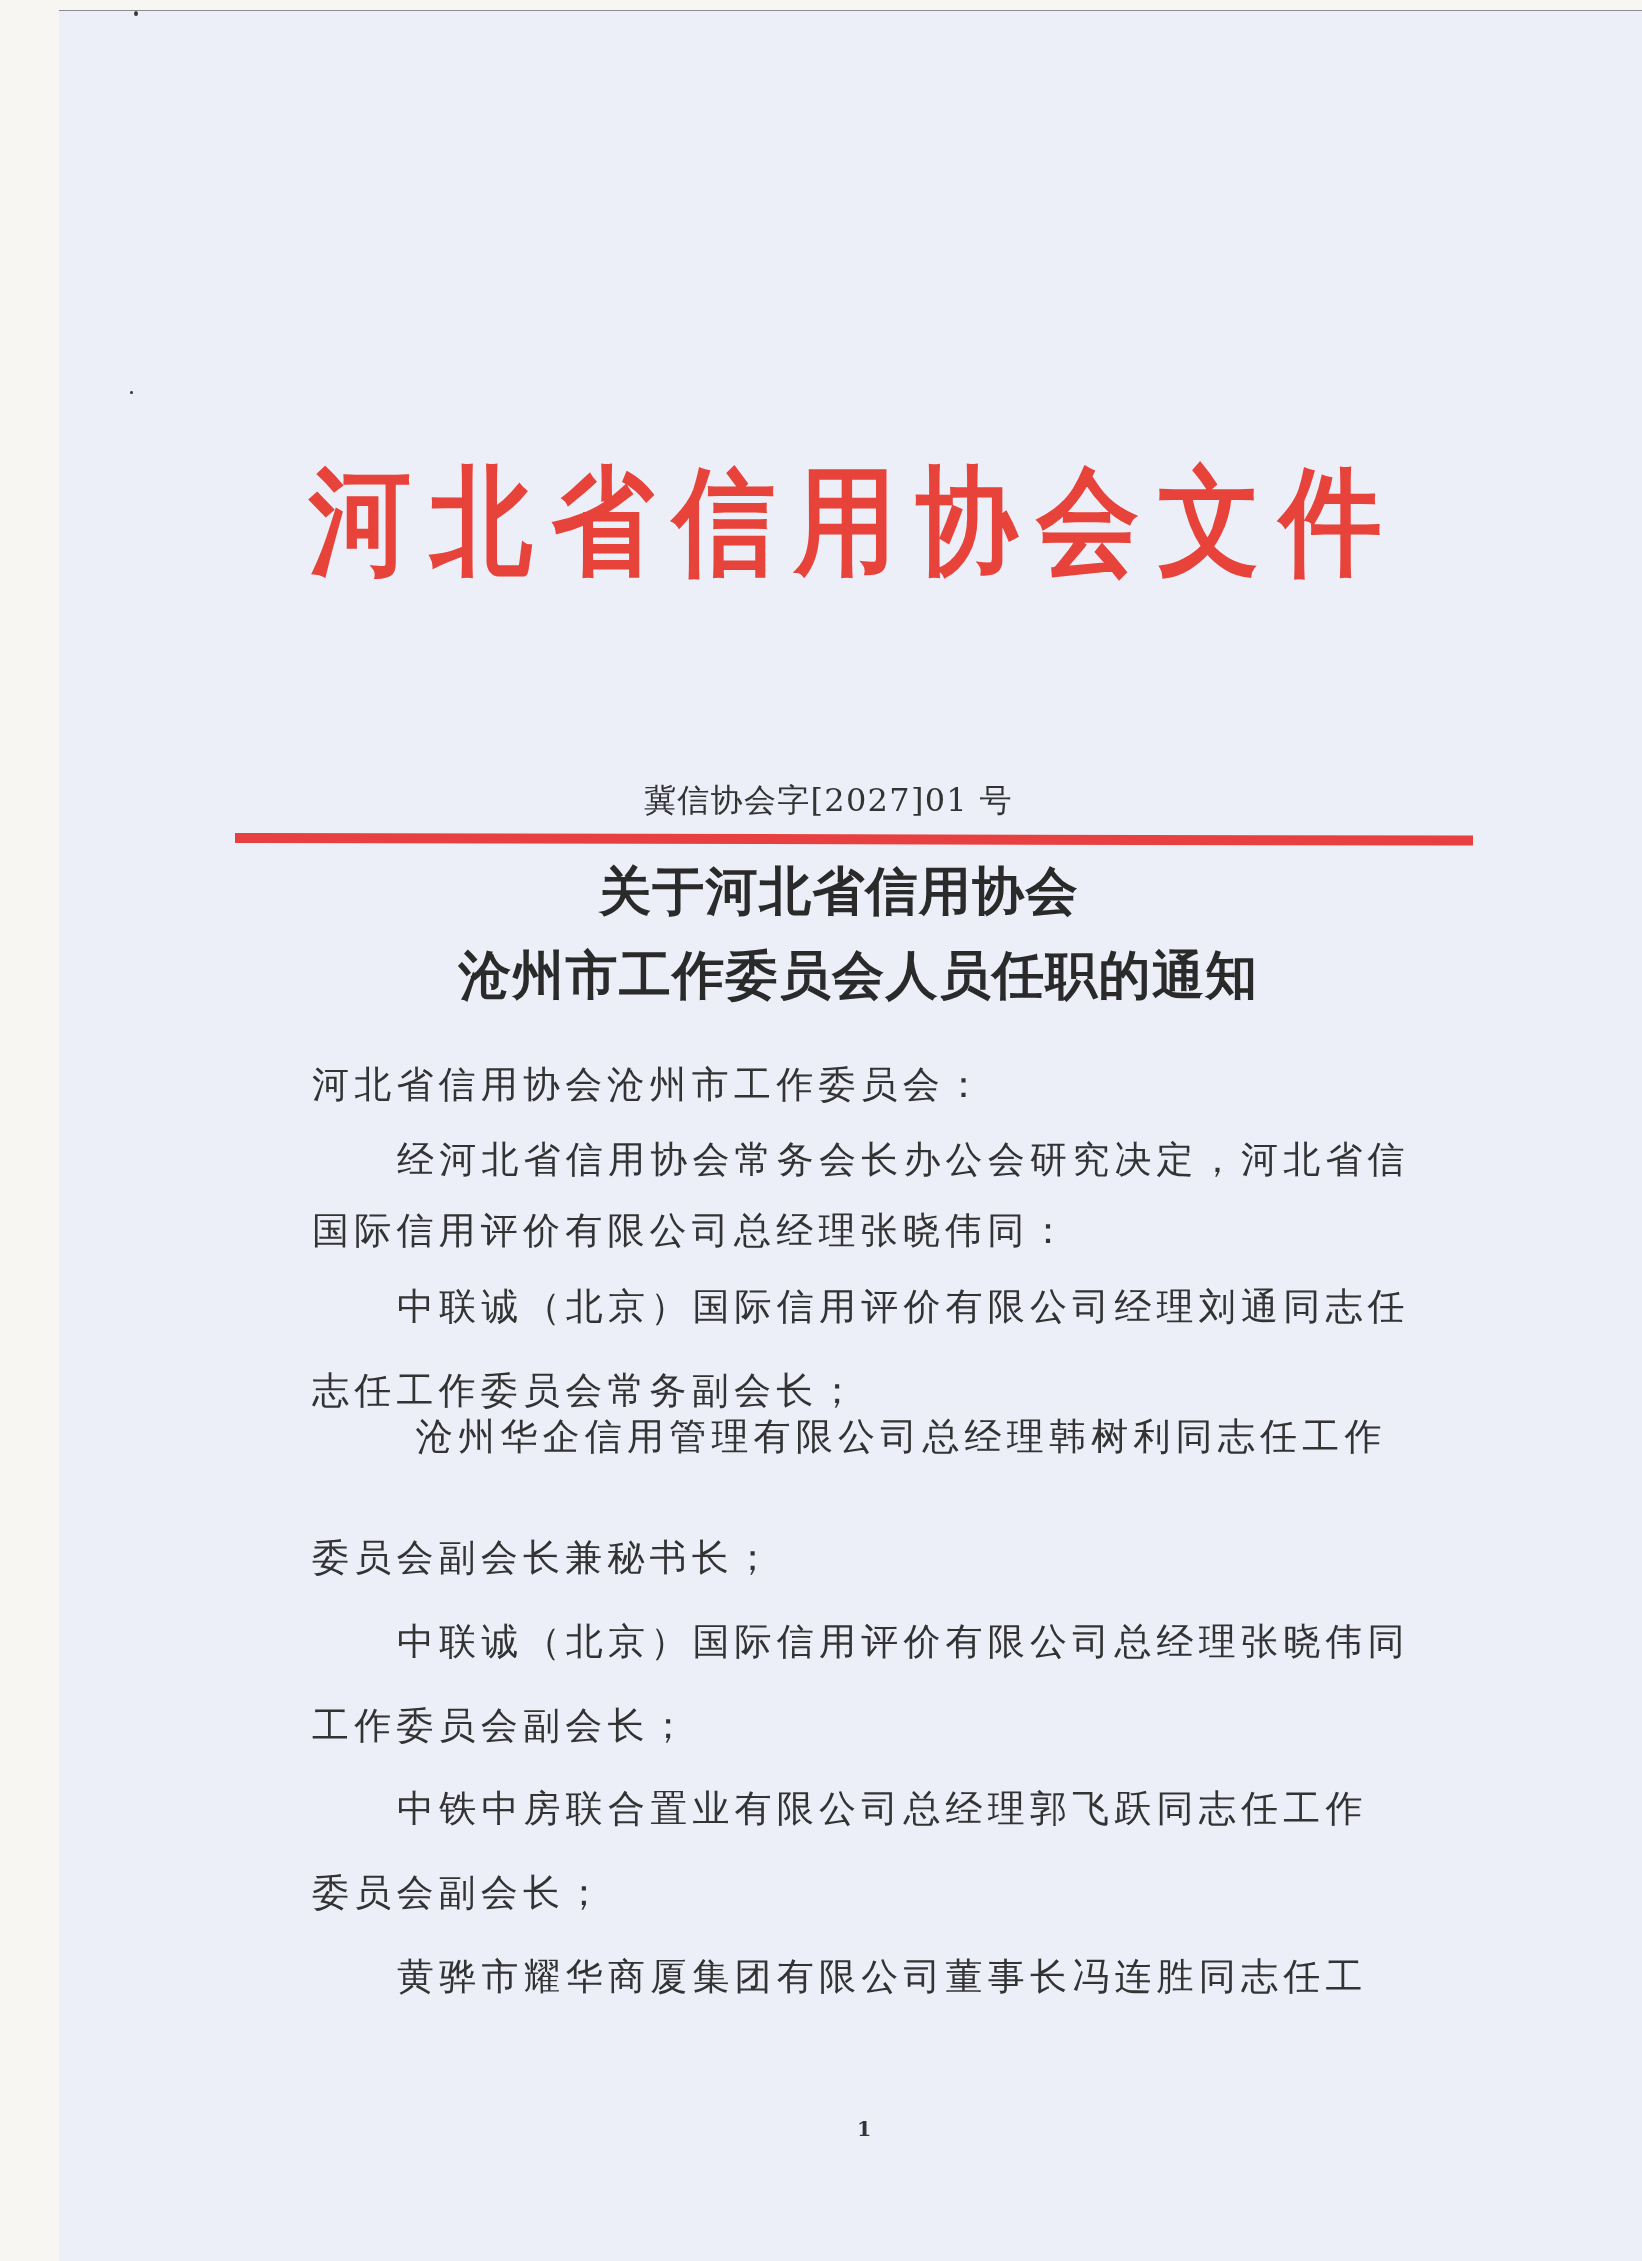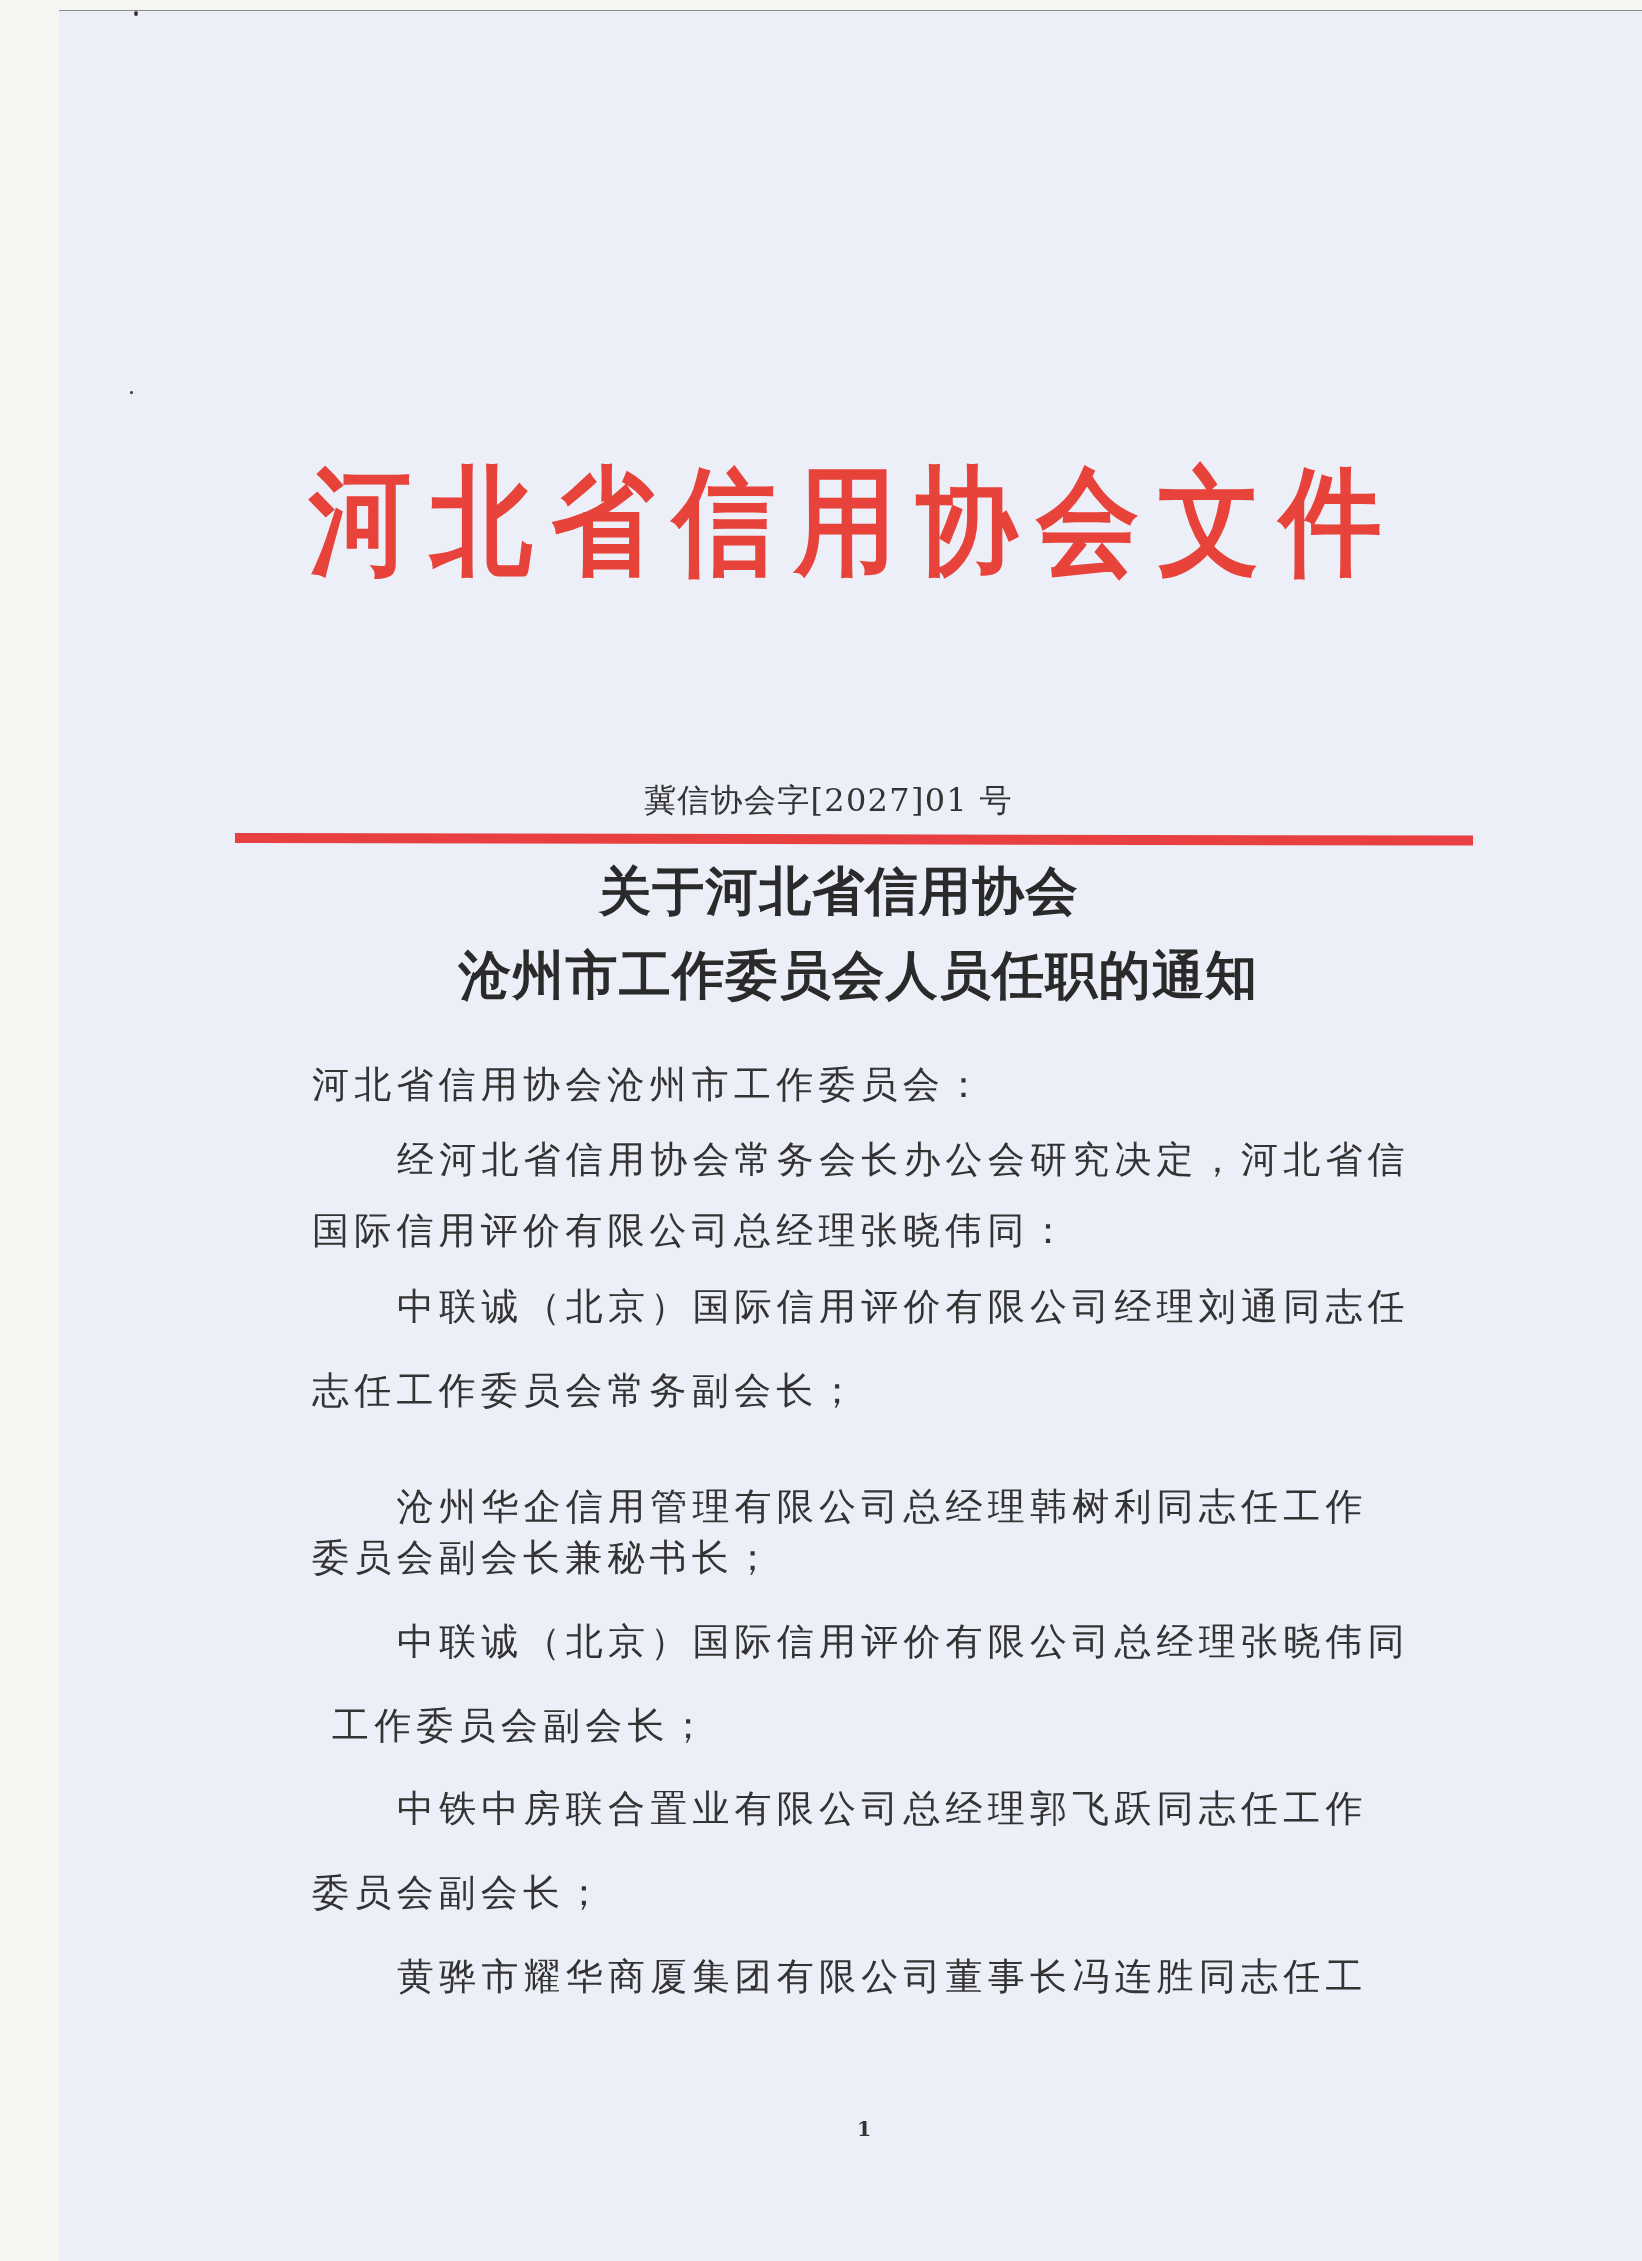--- a/index.html
+++ b/index.html
@@ -120,25 +120,25 @@
 <div class="heading-line heading-2">沧州市工作委员会人员任职的通知</div>
 
 <div class="body-line" style="top:1062px;">河北省信用协会沧州市工作委员会：</div>
 
 <div class="body-line indent" style="top:1137px;">经河北省信用协会常务会长办公会研究决定，河北省信</div>
 <div class="body-line" style="top:1208px;">国际信用评价有限公司总经理张晓伟同：</div>
 
 <div class="body-line indent" style="top:1284px;">中联诚（北京）国际信用评价有限公司经理刘通同志任</div>
 <div class="body-line" style="top:1368px;">志任工作委员会常务副会长；</div>
 
-<div class="body-line indent" style="top:1484px;">沧州华企信用管理有限公司总经理韩树利同志任工作</div>
+<div class="body-line indent" style="top:1414px;margin-left:19px;">沧州华企信用管理有限公司总经理韩树利同志任工作</div>
 <div class="body-line" style="top:1535px;">委员会副会长兼秘书长；</div>
 
 <div class="body-line indent" style="top:1619px;">中联诚（北京）国际信用评价有限公司总经理张晓伟同</div>
-<div class="body-line" style="top:1703px;margin-left:20px;">工作委员会副会长；</div>
+<div class="body-line" style="top:1703px;">工作委员会副会长；</div>
 
 <div class="body-line indent" style="top:1786px;">中铁中房联合置业有限公司总经理郭飞跃同志任工作</div>
 <div class="body-line" style="top:1870px;">委员会副会长；</div>
 
 <div class="body-line indent" style="top:1954px;">黄骅市耀华商厦集团有限公司董事长冯连胜同志任工</div>
 
 <div class="page-number">1</div>
 
 
 </body></html>

